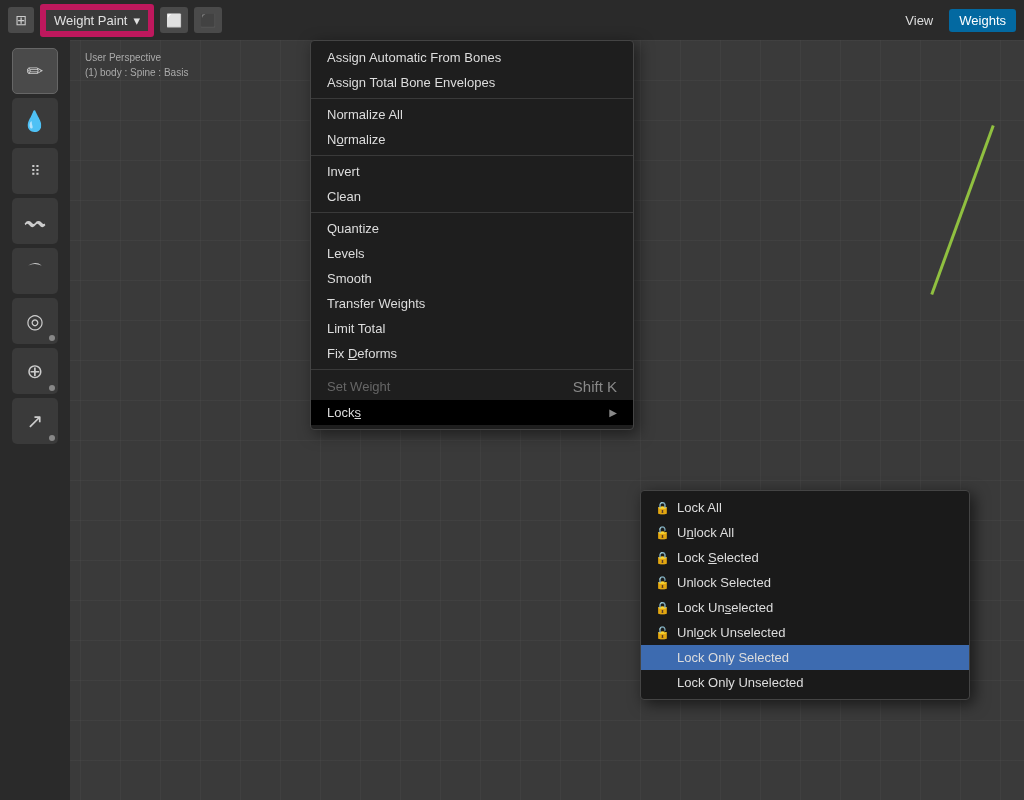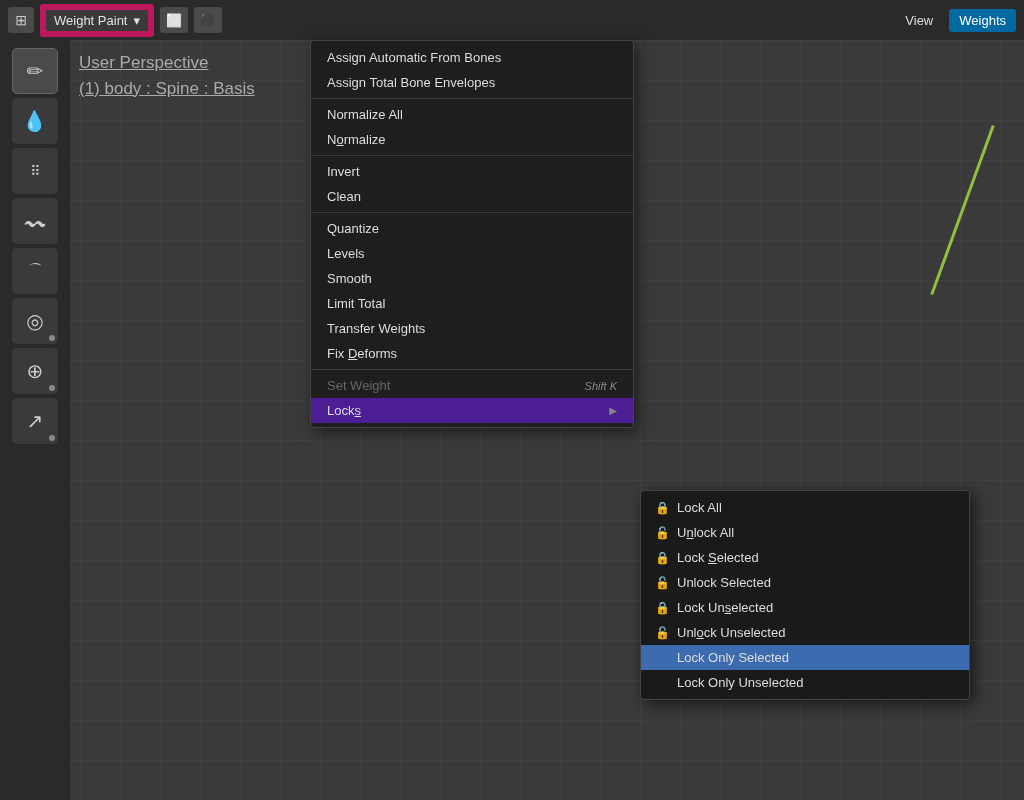--- a/index.html
+++ b/index.html
@@ -126,26 +126,25 @@
       bottom: 3px; right: 3px;
       width: 6px; height: 6px;
       border-radius: 50%;
       background: #888;
     }
 
     
     .viewport-header {
       position: absolute;
       top: 50px;
-      left: 79px;
+      left: 85px;
       color: #aaa;
-      font-size: 17px;
+      font-size: 10px;
       line-height: 1.5;
       z-index: 5;
-      text-decoration: underline;
     }
 
     
     .dropdown-menu {
       position: absolute;
       top: 40px;
       left: 310px;
       width: 324px;
       background: #1e1e1e;
       border: 1px solid #444;
@@ -158,33 +157,32 @@
     .menu-item {
       padding: 5px 16px;
       cursor: pointer;
       color: #ddd;
       display: flex;
       align-items: center;
       justify-content: space-between;
       white-space: nowrap;
     }
     .menu-item.disabled { color: #666; cursor: default; }
-    .menu-item.active-item { background: #4c1d95; }
+    .menu-item.active-item { background: #000000; }
 
     .menu-separator {
       height: 1px;
       background: #3a3a3a;
       margin: 3px 0;
     }
 
     .menu-shortcut {
       color: #888;
-      font-size: 11px;
+      font-size: 15px;
       margin-left: 32px;
-      font-style: italic;
     }
 
     .submenu-arrow {
       color: #888;
       font-size: 10px;
     }
 
     
     .submenu {
       position: absolute;
@@ -306,24 +304,24 @@
   <div class="menu-item">
     <span>Quantize</span>
   </div>
   <div class="menu-item">
     <span>Levels</span>
   </div>
   <div class="menu-item">
     <span>Smooth</span>
   </div>
   <div class="menu-item">
+    <span>Transfer Weights</span>
+  </div>
+  <div class="menu-item">
     <span>Limit Total</span>
-  </div>
-  <div class="menu-item">
-    <span>Transfer Weights</span>
   </div>
   <div class="menu-item">
     <span>Fix <span class="underline-char">D</span>eforms</span>
   </div>
   <div class="menu-separator"></div>
 
   <div class="menu-item disabled">
     <span>Set Weight</span>
     <span class="menu-shortcut">Shift K</span>
   </div>

